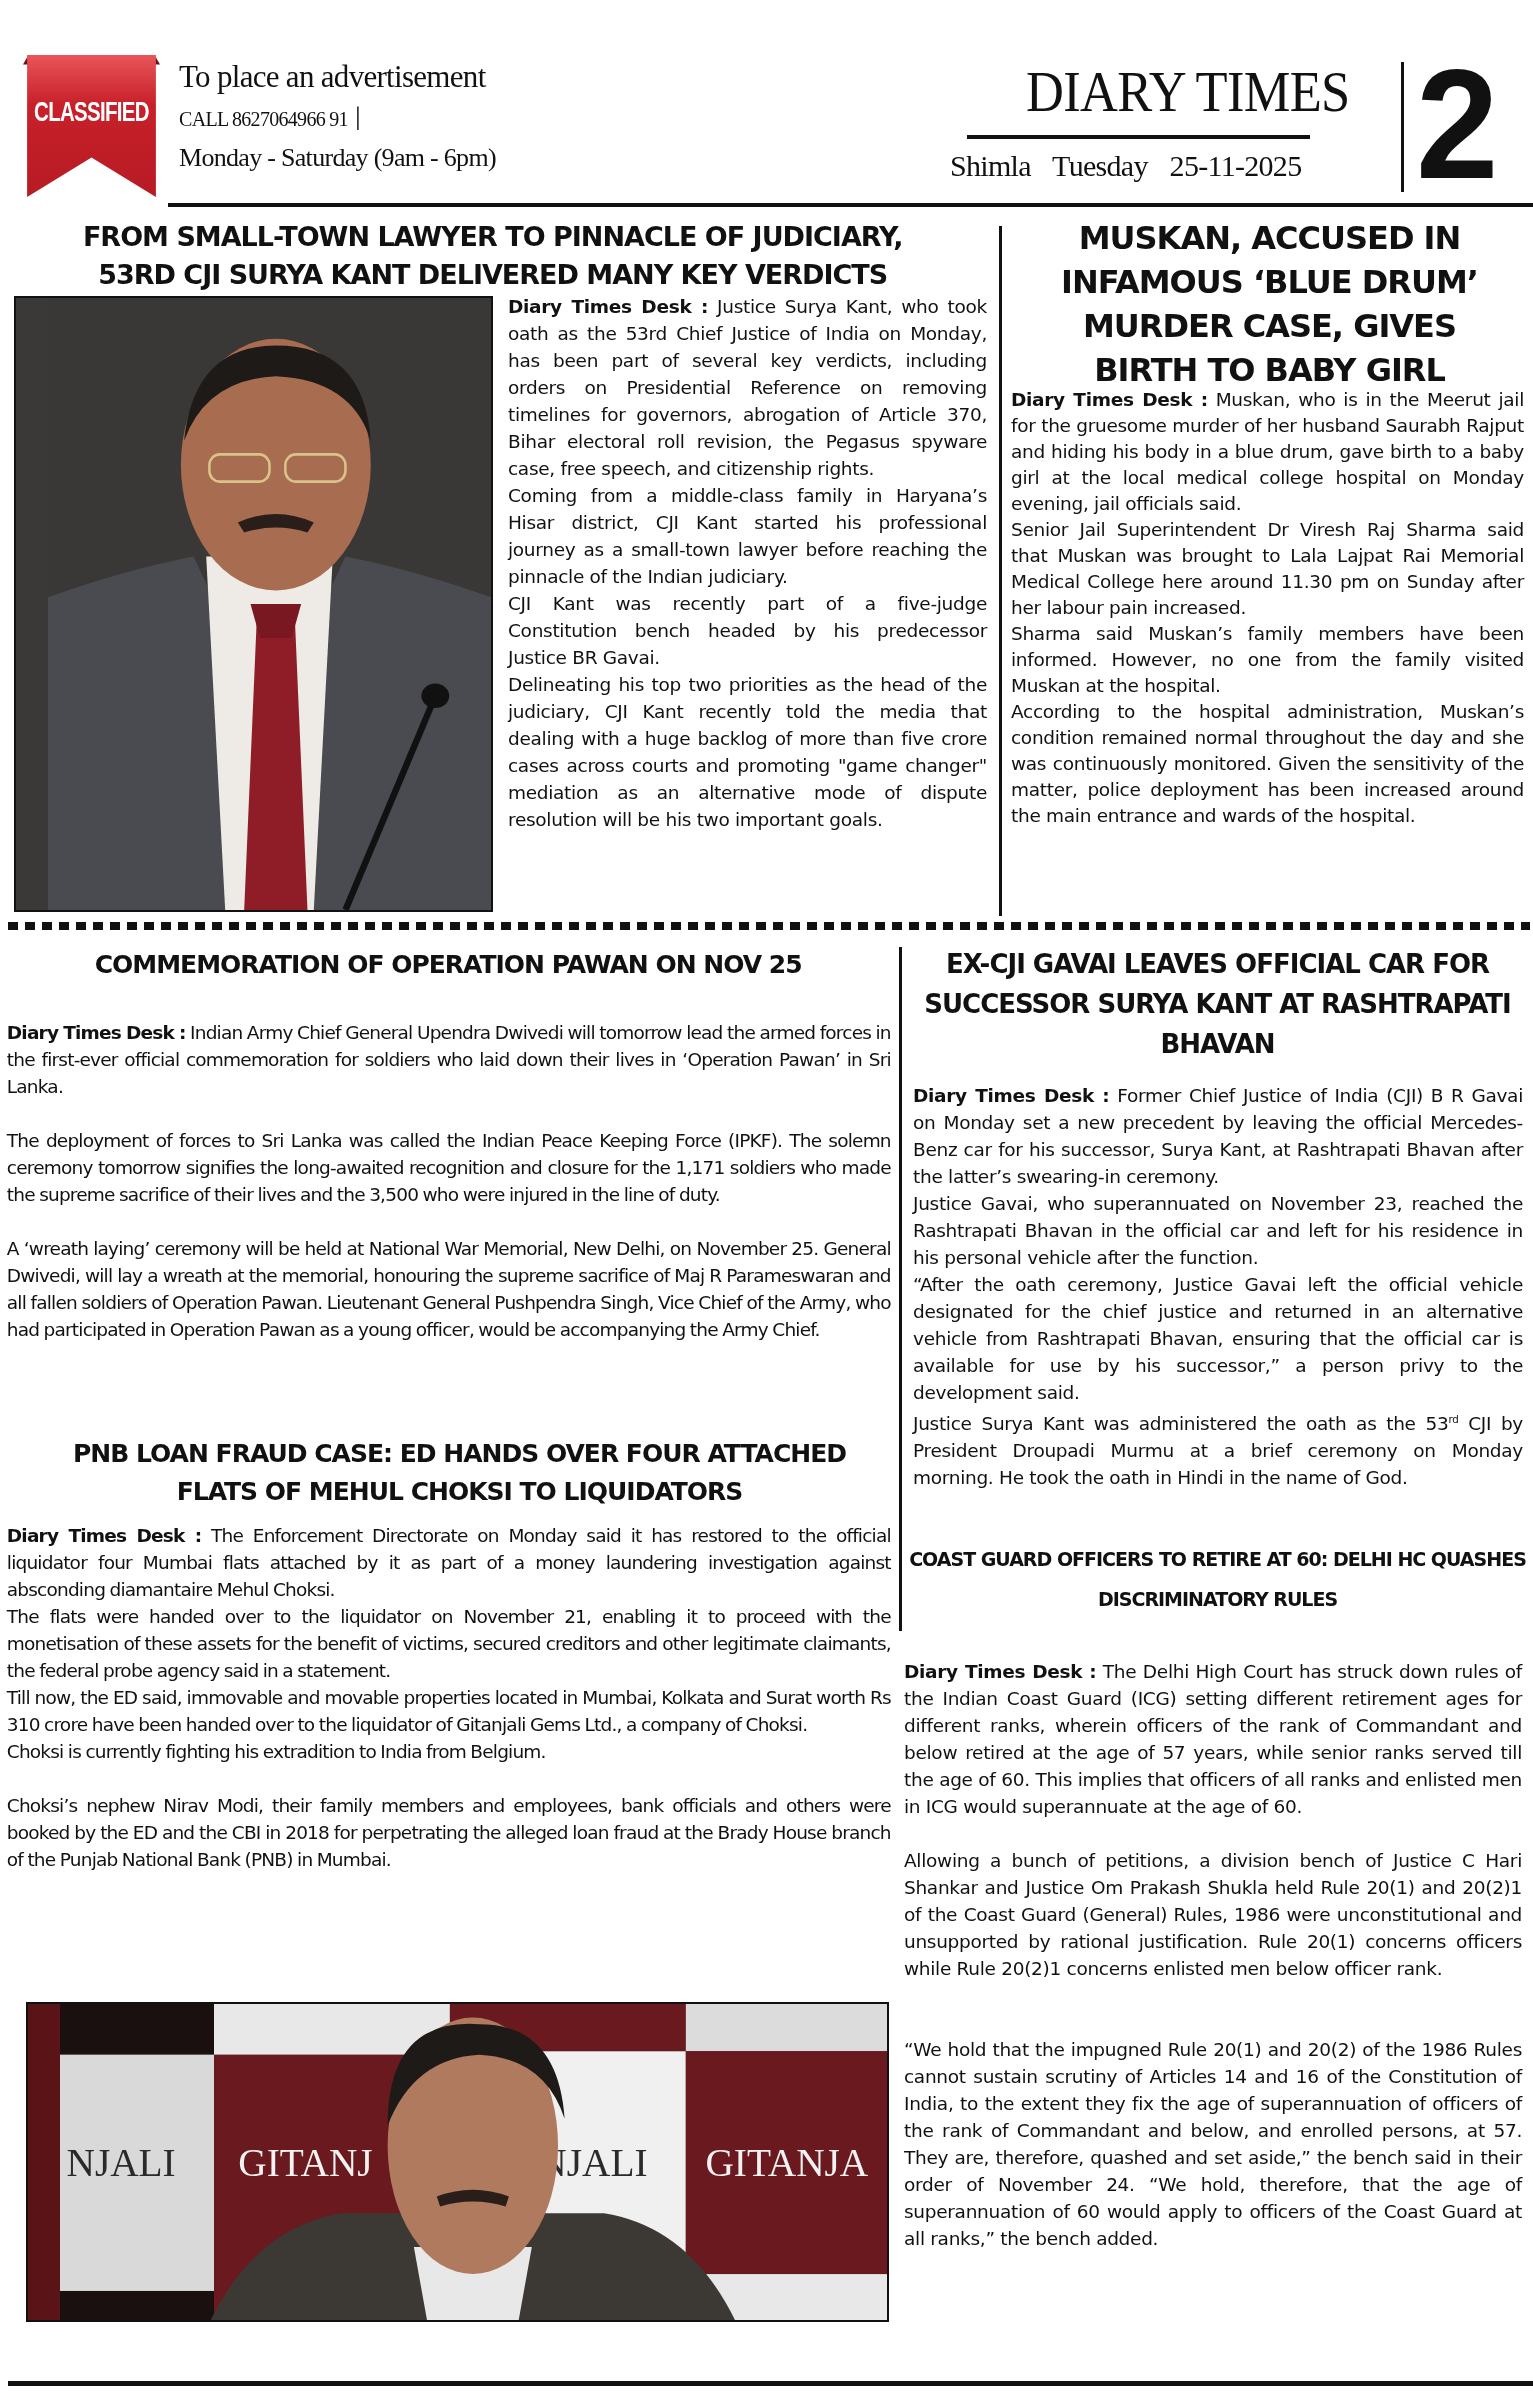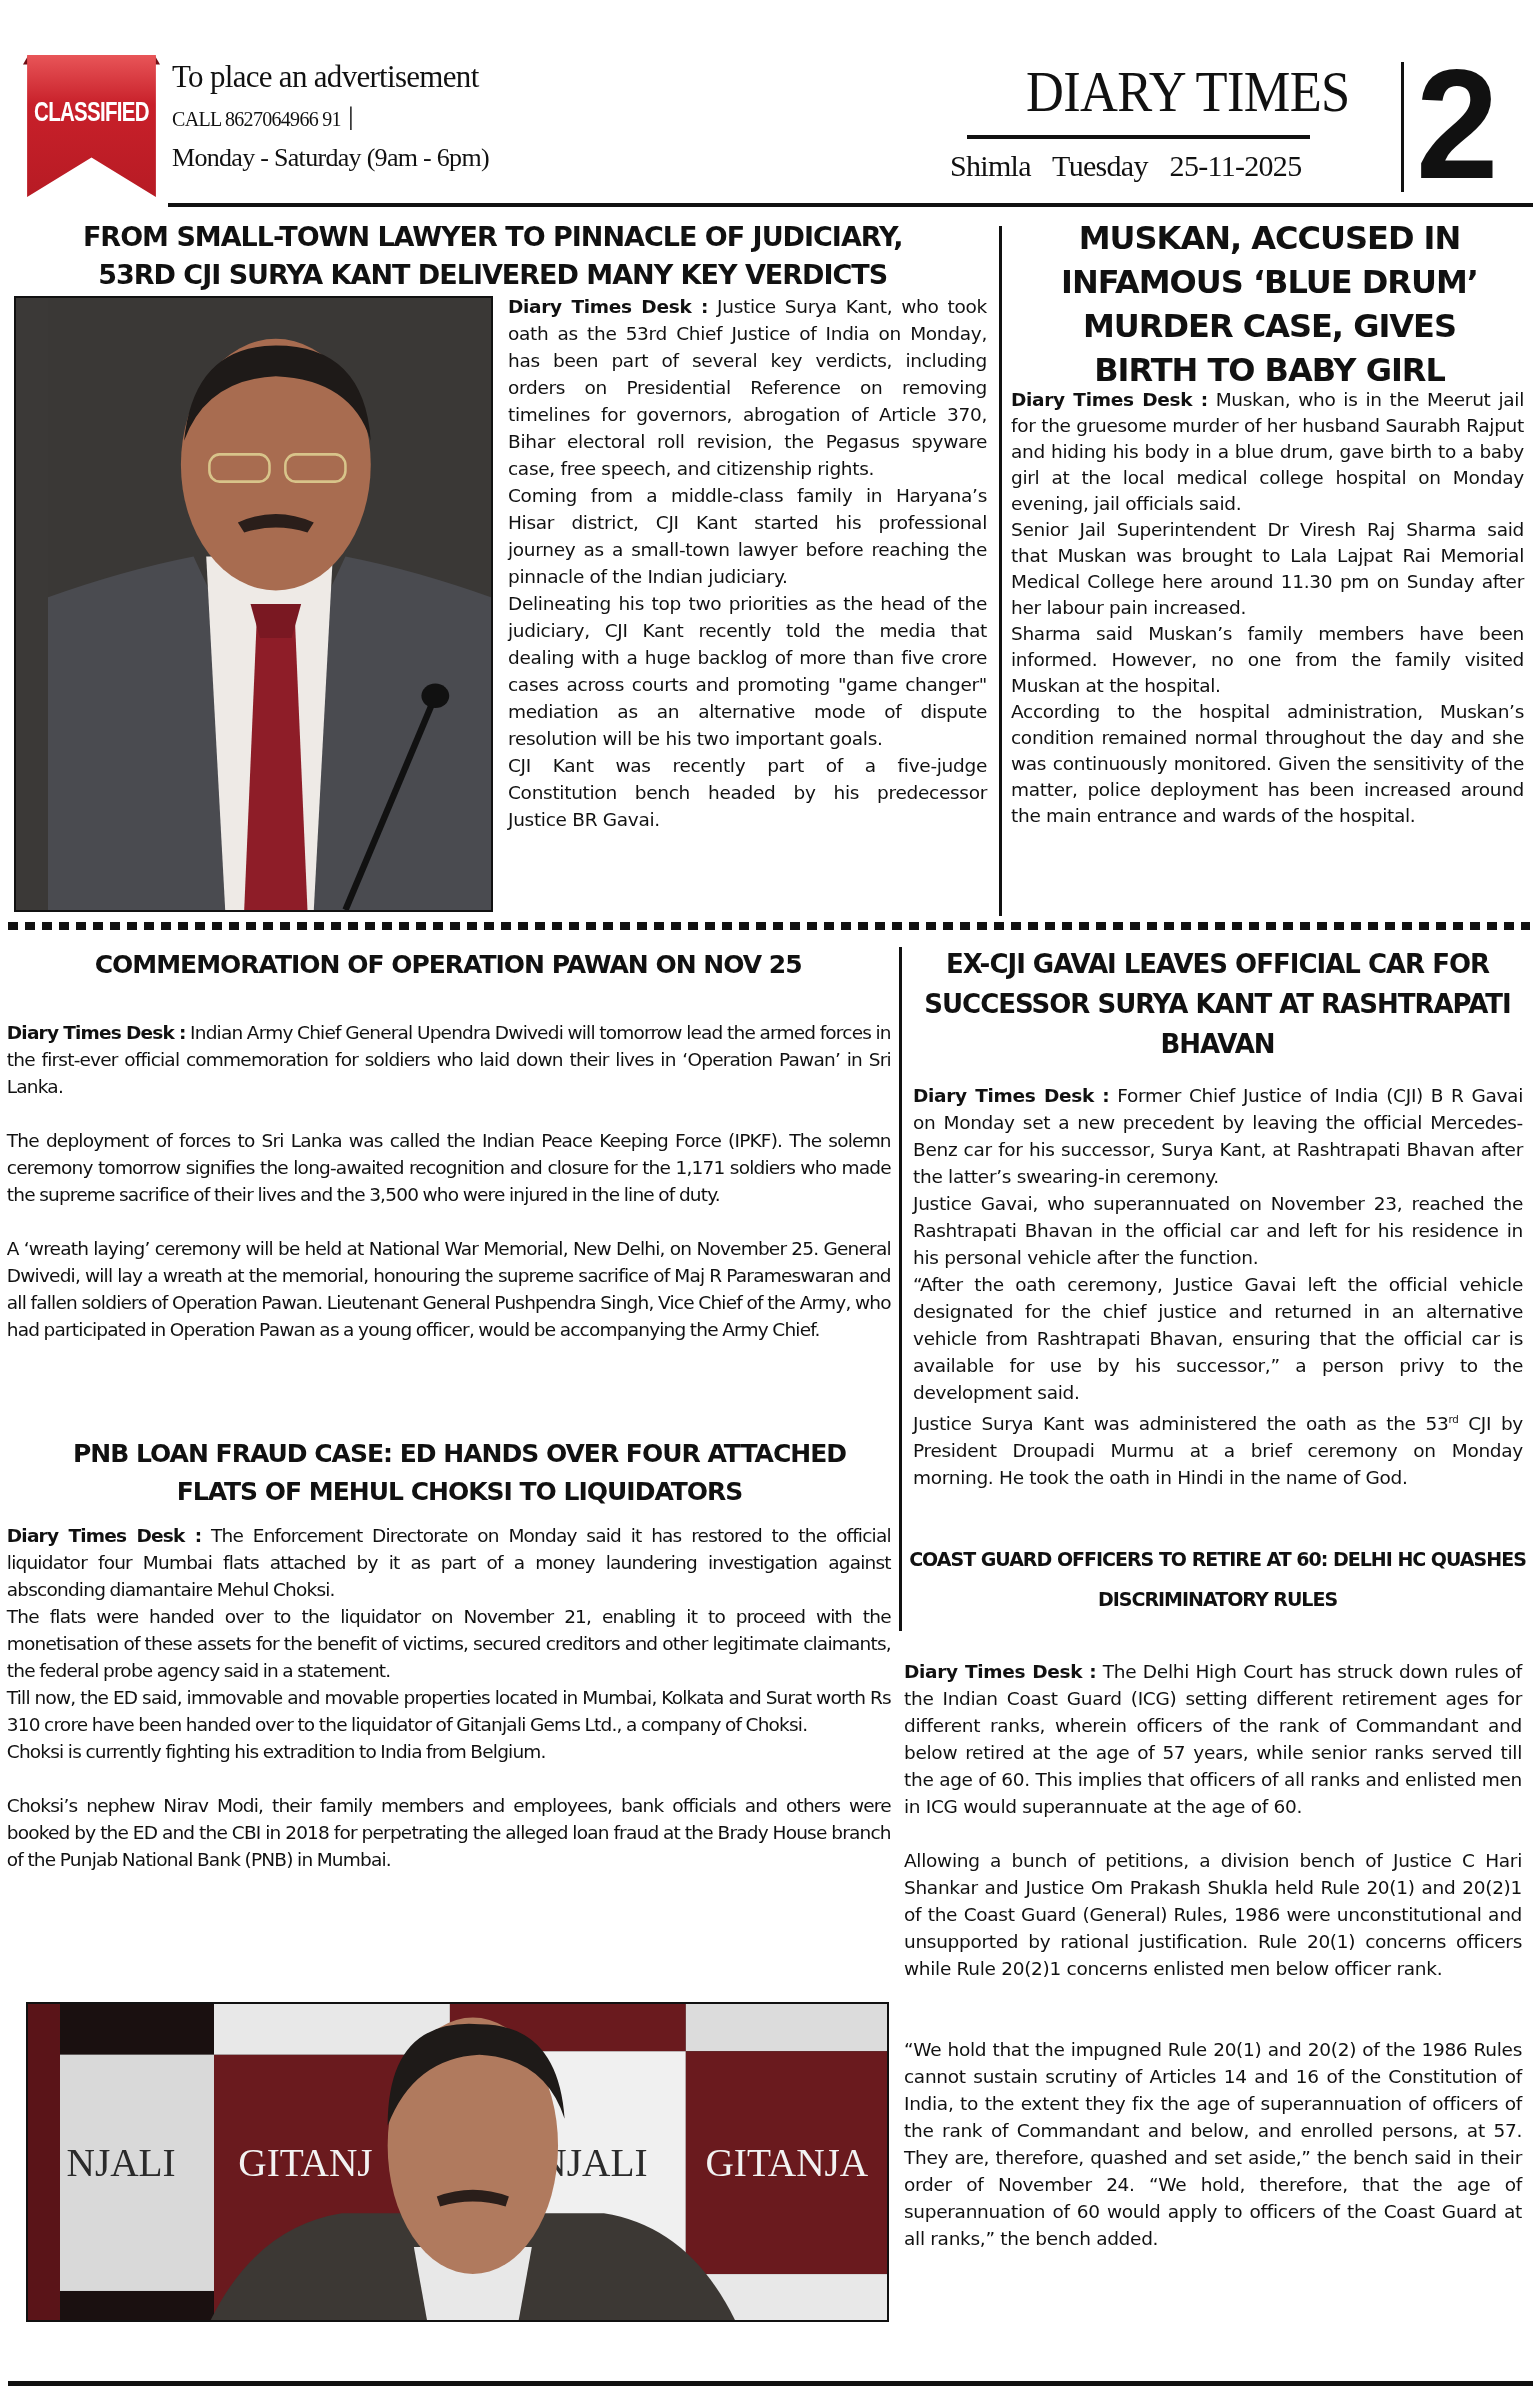--- a/index.html
+++ b/index.html
@@ -8,21 +8,21 @@
 
   .abs { position: absolute; }
 
   
   .ribbon { left: 23px; top: 55px; width: 137px; height: 142px; }
   .ribbon svg { width: 100%; height: 100%; display: block; }
   .ribbon-label { position: absolute; left: 0; top: 45px; width: 137px; text-align: center;
     color: #fff; font-family: "Liberation Sans", sans-serif; font-weight: 700; font-size: 20.5px;
     letter-spacing: -0.7px; transform: scaleY(1.35); }
 
-  .ad-block { left: 172px; top: 56px; font-family: "Liberation Serif", serif; color: #111; }
+  .ad-block { left: 179px; top: 56px; font-family: "Liberation Serif", serif; color: #111; }
   .ad-line1 { font-size: 31px; line-height: 42px; letter-spacing: -0.7px; }
   .ad-line2 { font-size: 20px; line-height: 42px; letter-spacing: -0.7px; }
   .ad-line3 { font-size: 26px; line-height: 36px; letter-spacing: -0.7px; }
 
   .masthead { left: 1026px; top: 63px; font-family: "Liberation Serif", serif; font-size: 57px;
     letter-spacing: -0.7px; line-height: 57px; transform: scaleX(0.92); transform-origin: left top; }
   .mast-rule { left: 967px; top: 135px; width: 343px; height: 4.1px; background: #111; }
   .dateline { left: 950px; top: 149px; font-family: "Liberation Serif", serif; font-size: 30px;
     line-height: 34px; letter-spacing: -0.7px; }
   .dateline span { margin-right: 15px; }
@@ -108,22 +108,22 @@
     <rect x="375" y="230" width="95" height="40" rx="16" fill="none" stroke="#d8c48a" stroke-width="4"></rect>
     <path d="M300,330 Q360,305 420,330 L410,345 Q360,330 310,345 Z" fill="#2a1e1a"></path>
     <line x1="610" y1="590" x2="470" y2="900" stroke="#111" stroke-width="10"></line>
     <ellipse cx="612" cy="585" rx="22" ry="18" fill="#111"></ellipse>
   </svg>
 </div>
 
 <div class="abs body-text" style="left:508px; top:293px; width:479px; line-height:27px;">
   <p><span class="desk">Diary Times Desk :</span><span> Justice Surya Kant, who took oath as the 53rd Chief Justice of India on Monday, has been part of several key verdicts, including orders on Presidential Reference on removing timelines for governors, abrogation of Article 370, Bihar electoral roll revision, the Pegasus spyware case, free speech, and citizenship rights.</span></p>
   <p>Coming from a middle-class family in Haryana’s Hisar district, CJI Kant started his professional journey as a small-town lawyer before reaching the pinnacle of the Indian judiciary.</p>
+  <p>CJI Kant was recently part of a five-judge Constitution bench headed by his predecessor Justice BR Gavai.</p>
   <p>Delineating his top two priorities as the head of the judiciary, CJI Kant recently told the media that dealing with a huge backlog of more than five crore cases across courts and promoting "game changer" mediation as an alternative mode of dispute resolution will be his two important goals.</p>
-  <p>CJI Kant was recently part of a five-judge Constitution bench headed by his predecessor Justice BR Gavai.</p>
 </div>
 
 <div class="abs vrule" style="left:999px; top:226px; height:690px;"></div>
 
 <div class="abs headline" style="left:1030px; top:216px; width:479px; font-size:32px; line-height:44px;">MUSKAN, ACCUSED IN INFAMOUS ‘BLUE DRUM’ MURDER CASE, GIVES BIRTH TO BABY GIRL</div>
 
 <div class="abs body-text" style="left:1011px; top:387px; width:513px; line-height:26px;">
   <p><span class="desk">Diary Times Desk :</span><span> Muskan, who is in the Meerut jail for the gruesome murder of her husband Saurabh Rajput and hiding his body in a blue drum, gave birth to a baby girl at the local medical college hospital on Monday evening, jail officials said.</span></p>
   <p>Senior Jail Superintendent Dr Viresh Raj Sharma said that Muskan was brought to Lala Lajpat Rai Memorial Medical College here around 11.30 pm on Sunday after her labour pain increased.</p>
   <p>Sharma said Muskan’s family members have been informed. However, no one from the family visited Muskan at the hospital.</p>

